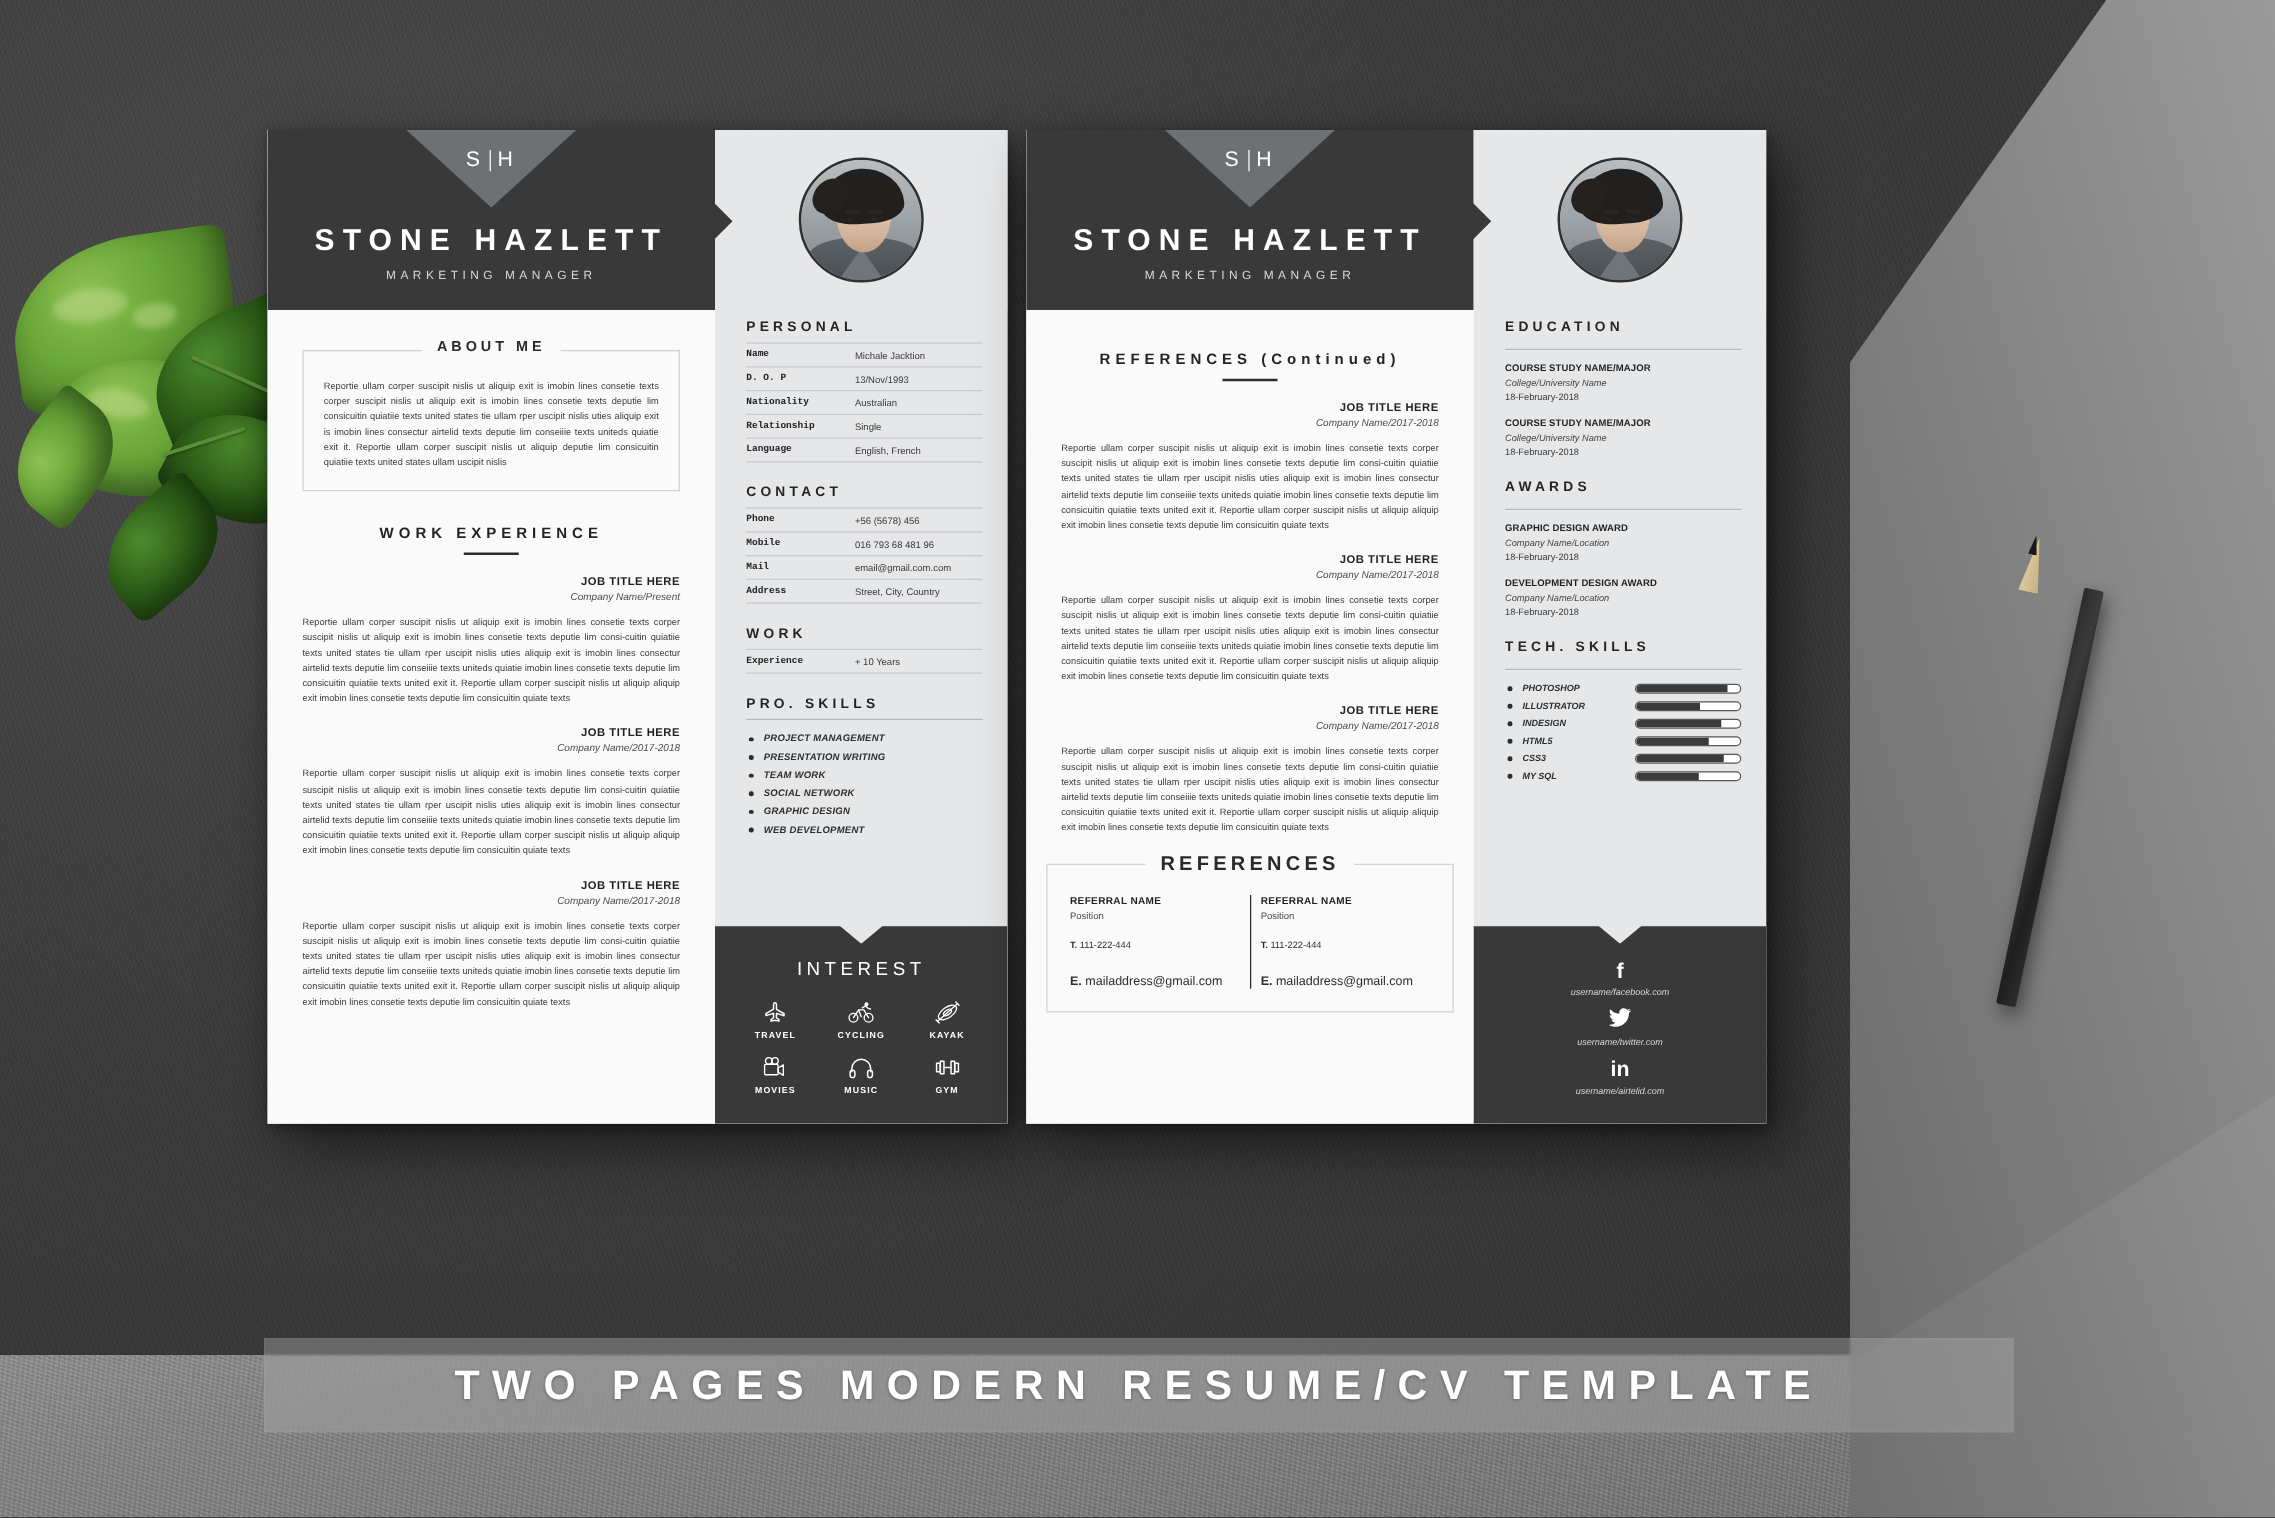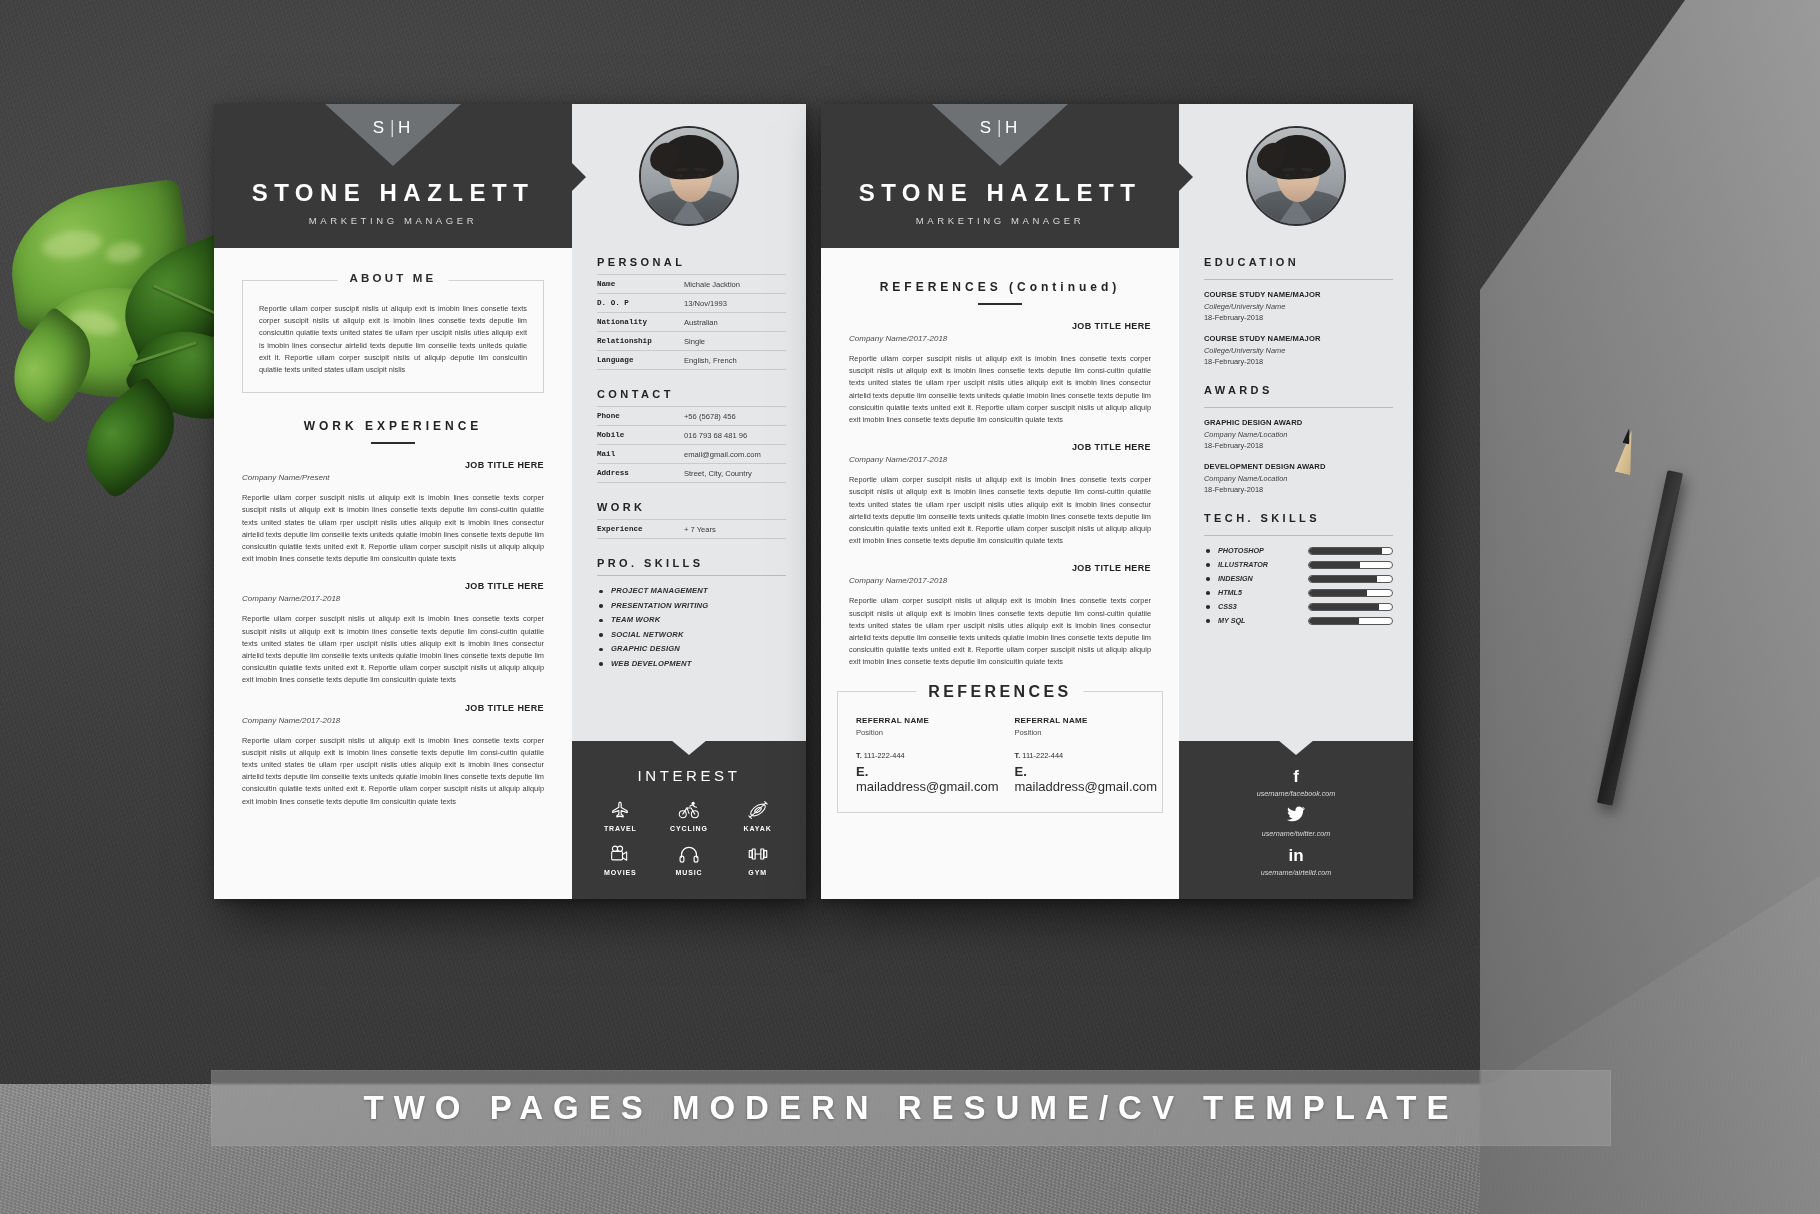--- a/index.html
+++ b/index.html
@@ -142,21 +142,21 @@
   }
   .sec-head .rule {
     width:44px; height:2px; background:#2c2c2c; margin:9px auto 0;
   }
 
   .job { margin-top:16px; }
   .job-title {
     text-align:right; font-size:9px; font-weight:700; letter-spacing:.4px; color:#222;
   }
   .job-company {
-    text-align:left; font-size:8px; font-style:italic; color:#4a4a4a; margin-top:3px;
+    text-align:right; font-size:8px; font-style:italic; color:#4a4a4a; margin-top:3px;
   }
   .job-body { margin-top:10px; }
 
   
   .photo-wrap {
     height:144px; display:flex; align-items:center; justify-content:center;
     background:#e6e7e8;
   }
   .photo {
     width:100px; height:100px; border-radius:50%;
@@ -291,21 +291,21 @@
     background:#fafafa; padding:0 12px;
     font-size:16px; letter-spacing:3.4px; font-weight:700; color:#2a2a2a;
   }
   .refs-grid { display:flex; }
   .ref-col { flex:1; text-align:left; padding:0 8px; }
   .ref-divider { width:1px; background:#2c2c2c; }
   .ref-name { font-size:8px; font-weight:700; color:#1f1f1f; letter-spacing:.3px; }
   .ref-pos { font-size:7.6px; color:#4a4a4a; margin-top:3px; }
   .ref-tel { font-size:7.4px; color:#2d2d2d; margin-top:14px; }
   .ref-tel b, .ref-mail b { font-weight:700; }
-  .ref-mail { font-size:13px; color:#2d2d2d; margin-top:4px; }
+  .ref-mail { font-size:10px; color:#2d2d2d; margin-top:20px; }
 
   
   .banner {
     position:absolute; left:211px; bottom:68px; width:1400px; height:76px;
     background:rgba(170,170,170,.42);
     display:flex; align-items:center; justify-content:center;
     backdrop-filter:blur(1px);
     box-shadow:inset 0 0 0 1px rgba(255,255,255,.06);
   }
   .banner span {
@@ -456,21 +456,21 @@
               <td>Street, City, Country</td>
             </tr>
         </tbody>
       </table>
 
       <div class="side-title">WORK</div>
       <table class="kv-table">
         <tbody>
           <tr>
               <td class="k">Experience</td>
-              <td>+ 7 Years</td>
+              <td>+ 10 Years</td>
             </tr>
         </tbody>
       </table>
 
       <div class="side-title">PRO. SKILLS</div>
       <div class="kv-head-rule"></div>
       <ul class="skill-list">
         <li>PROJECT MANAGEMENT</li>
         <li>PRESENTATION WRITING</li>
         <li>TEAM WORK</li>

